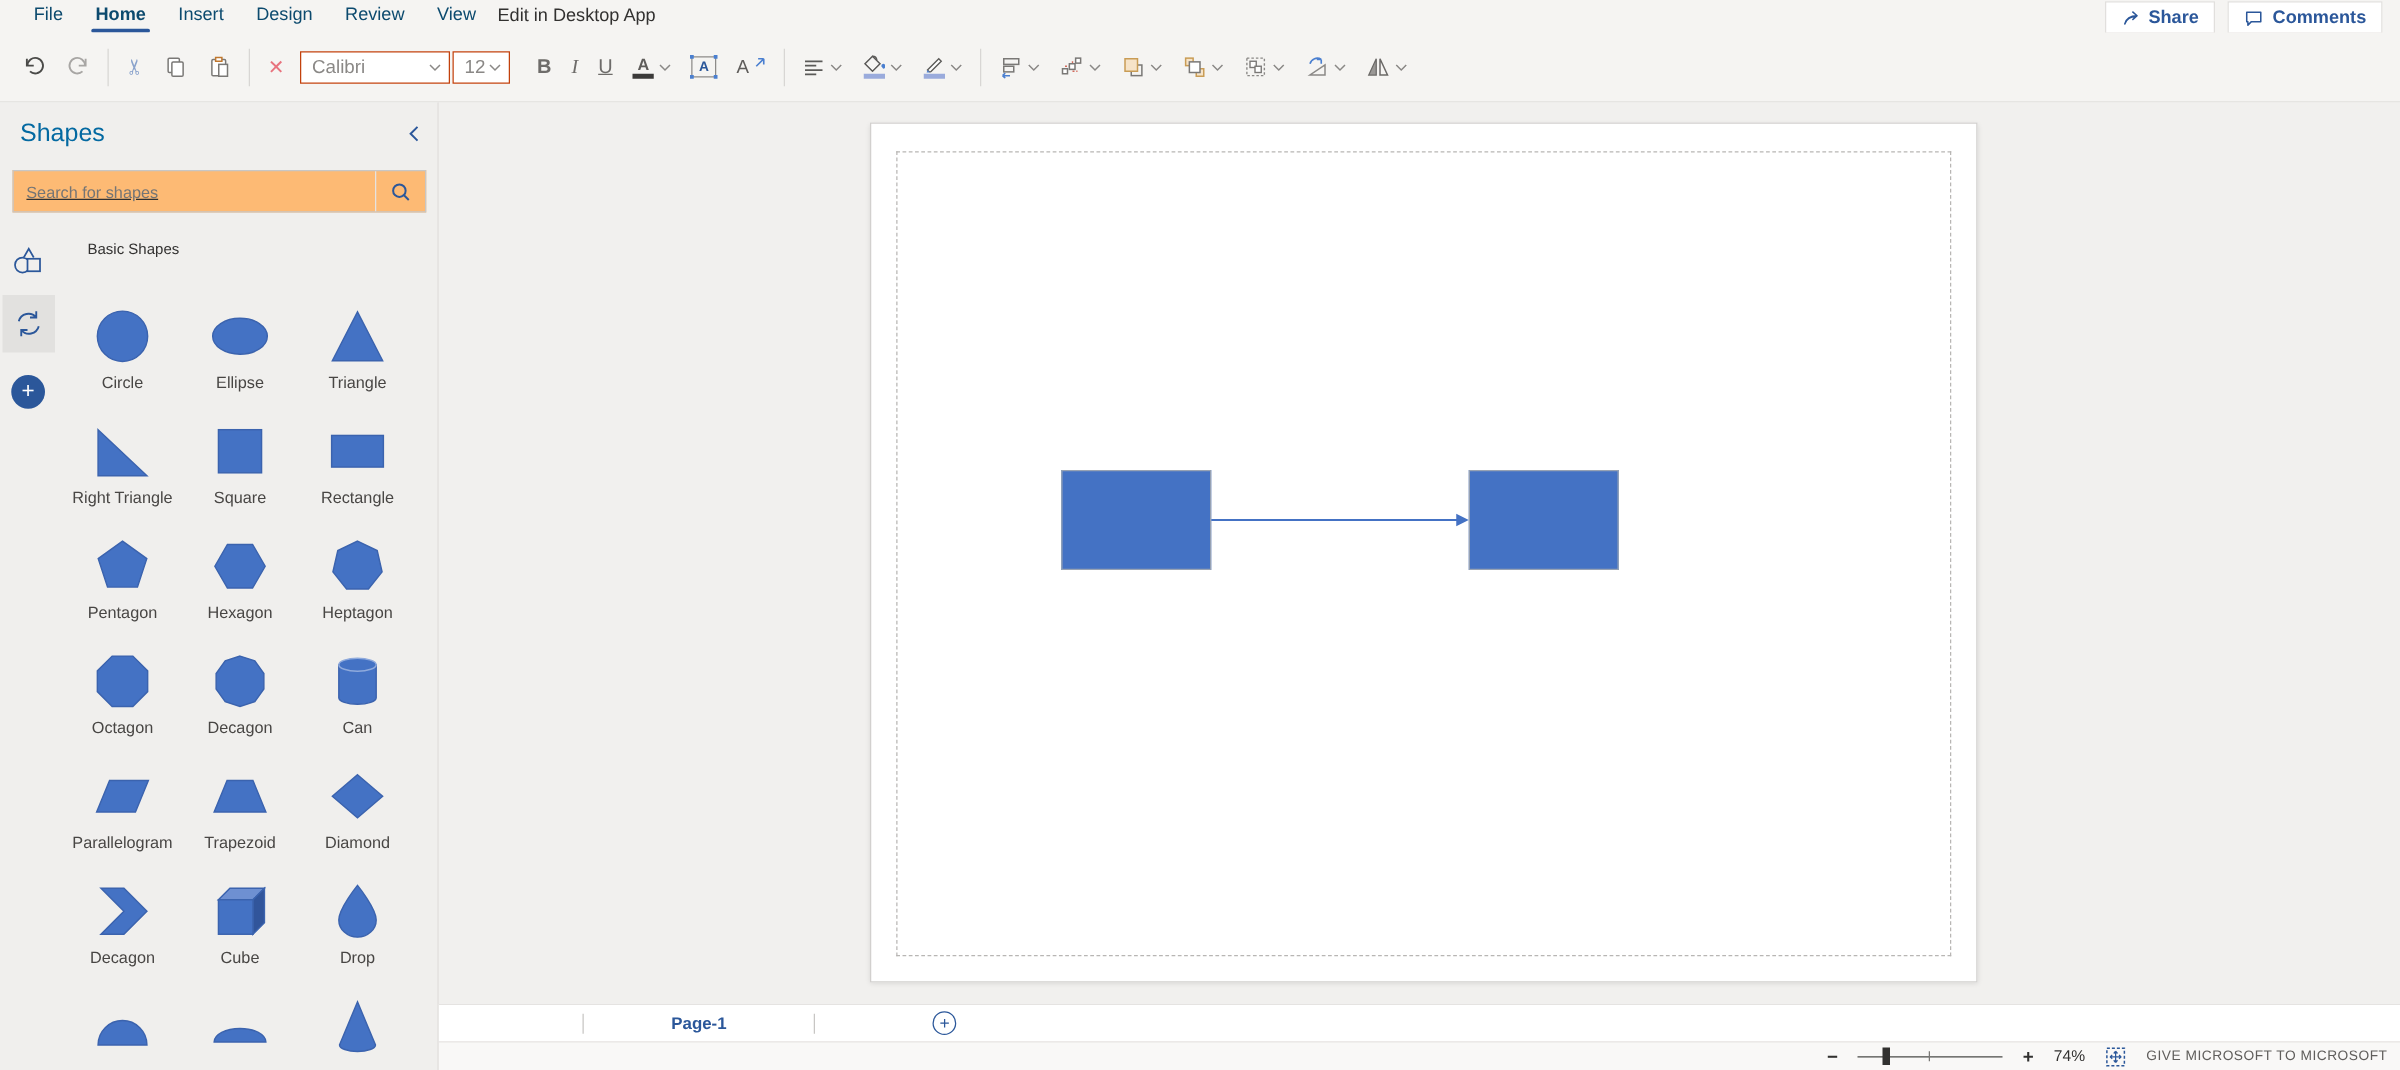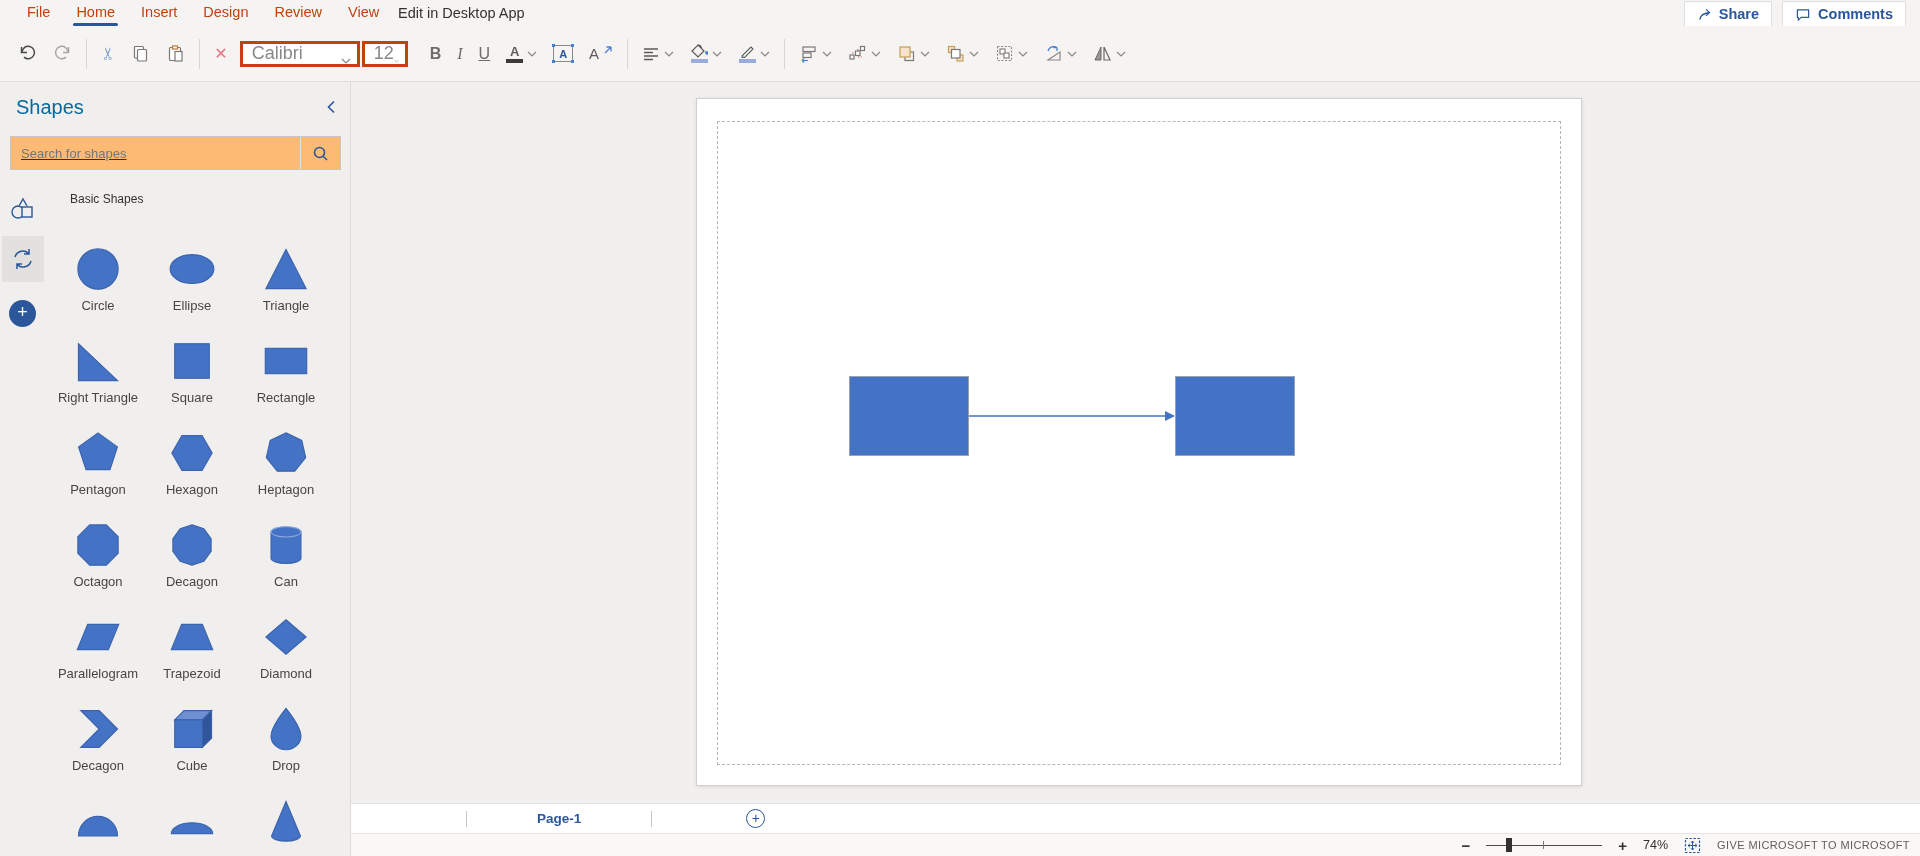--- a/index.html
+++ b/index.html
@@ -2,33 +2,33 @@
 <html><head>
 <meta charset="utf-8">
 <style>
   * { box-sizing: border-box; margin: 0; padding: 0; }
   html,body { width:1920px; height:856px; overflow:hidden;
     font-family:"Liberation Sans", sans-serif; background:#f5f4f2; color:#323130; }
 
   
   #menubar { position:absolute; left:0; top:0; width:1920px; height:26px; background:#f5f4f2; }
   #menu-items { position:absolute; left:14px; top:0; height:26px; display:flex; align-items:center; }
-  .menu-item { padding:0 13px; height:26px; line-height:24px; font-size:14.5px; color:#c2410c; cursor:pointer; position:relative; }
-  .menu-item.active { font-weight:normal; }
+  .menu-item { padding:0 13px; height:26px; line-height:24px; font-size:14.5px; color:#0c4a6e; cursor:pointer; position:relative; }
+  .menu-item.active { font-weight:bold; }
   .menu-item.active::after { content:""; position:absolute; left:10px; right:10px; bottom:0; height:3px; background:#2b579a; border-radius:2px; }
   #edit-desktop { position:absolute; left:398px; top:0; height:26px; line-height:26px; font-size:14.5px; color:#323130; }
   #topright { position:absolute; right:14px; top:1px; display:flex; gap:10px; }
   .top-btn { display:flex; align-items:center; gap:7px; background:#fff; border:1px solid #e1dfdd; height:26px; padding:0 12px; font-size:14.5px; font-weight:bold; color:#2b579a; cursor:pointer; }
 
   
   #ribbon { position:absolute; left:0; top:26px; width:1920px; height:56px; background:#f5f4f2; border-bottom:1px solid #e1dfdd; display:flex; align-items:center; }
   .ric { height:56px; display:flex; align-items:center; justify-content:center; gap:4px; padding:0 8px; cursor:pointer; }
   .vdiv { width:1px; height:30px; background:#d8d6d4; margin:0 6px; }
   .chev { display:block; }
-  .combo { display:flex; align-items:flex-end; background:#fff; border:3px solid #c2410c; height:26px; padding:0 6px 0 9px; color:#8a8886; font-size:18px; cursor:pointer; }
+  .combo { display:flex; align-items:center; background:#fff; border:1px solid #c2410c; height:26px; padding:0 6px 0 9px; color:#8a8886; font-size:15px; cursor:pointer; }
   #font-name-select { width:120px; justify-content:space-between; margin-left:4px; }
   #font-size-select { width:46px; justify-content:space-between; margin-left:2px; }
   .txtglyph { font-size:16px; color:#6e6c6a; }
   .colbar { width:17px; height:4px; margin-top:1px; }
   .stack { display:flex; flex-direction:column; align-items:center; line-height:1; }
 
   
   #panel { position:absolute; left:0; top:82px; width:351px; height:774px; background:#f0efed; border-right:1px solid #dddbd9; }
   #panel-title { position:absolute; left:16px; top:14px; font-size:20px; color:#0369a1; }
   #panel-collapse { position:absolute; right:14px; top:18px; cursor:pointer; }

